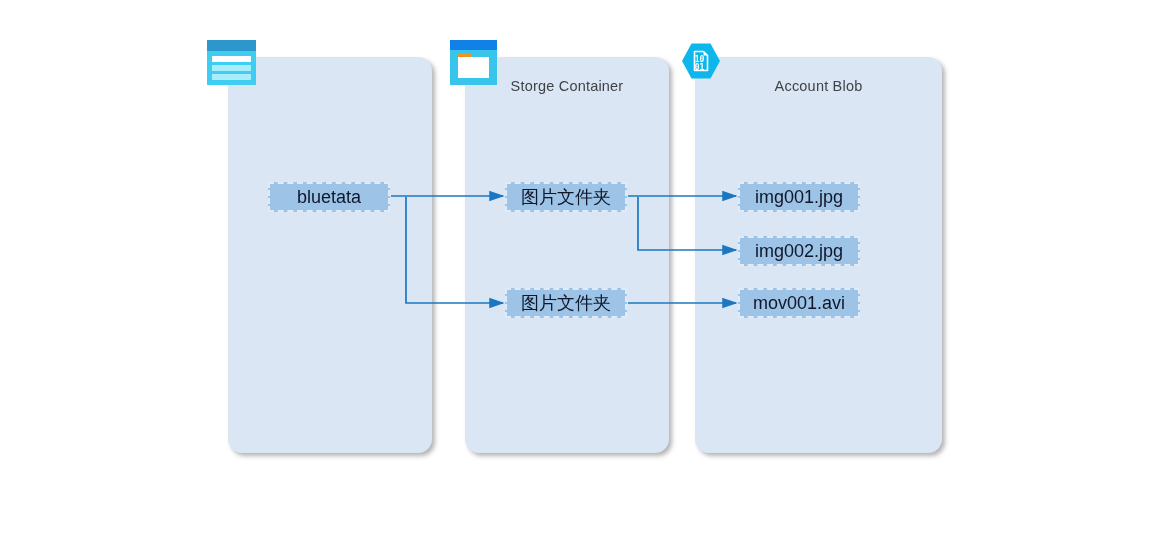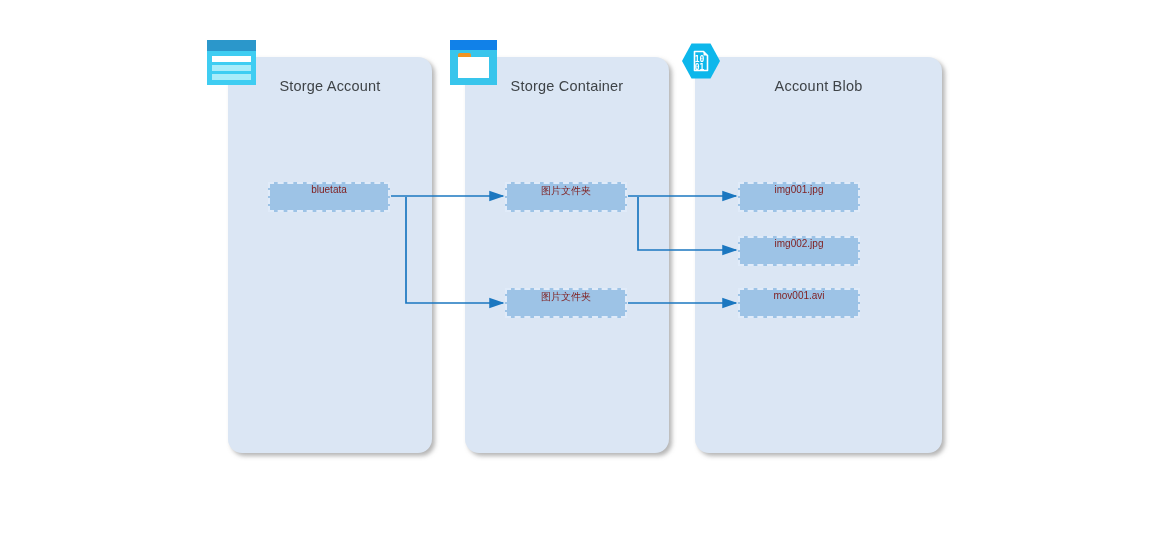--- a/index.html
+++ b/index.html
@@ -14,22 +14,22 @@
     box-shadow:3px 3px 4px rgba(110,110,110,0.5);
   }
   .panel-title{
     position:absolute;top:21px;left:0;width:100%;margin:0;text-align:center;
     font-size:14.5px;font-weight:400;color:#3e4347;letter-spacing:.2px;
   }
   .panel-icon{position:absolute;z-index:4;}
   .node{
     position:absolute;width:122px;height:30px;box-sizing:border-box;z-index:5;
     background:#9dc3e6;border:2px dashed #e0ebf9;
-    display:flex;align-items:flex-start;justify-content:center;
-    font-size:10px;color:#7f1d1d;
+    display:flex;align-items:center;justify-content:center;
+    font-size:18px;color:#0f172a;
   }
   .credit{
     position:absolute;left:727px;top:501px;display:flex;align-items:center;gap:9px;z-index:5;
   }
   .credit-text{font-size:13.5px;font-style:italic;color:#4f4f4f;}
 </style>
 </head>
 <body>
 
 <div class="canvas">
@@ -48,21 +48,20 @@
   </svg>
 
   <section class="panel" style="left:228px">
     <svg class="panel-icon" style="left:-21px;top:-17px" width="49" height="45" viewBox="0 0 49 45">
       <rect x="0" y="0" width="49" height="45" fill="#3fcdf2"></rect>
       <rect x="0" y="0" width="49" height="11" fill="#2b97cb"></rect>
       <rect x="5" y="16" width="39" height="6" fill="#ffffff"></rect>
       <rect x="5" y="25" width="39" height="6" fill="#a9ecfa"></rect>
       <rect x="5" y="34" width="39" height="6" fill="#a9ecfa"></rect>
     </svg>
-    <h2 class="panel-title">Storge Account</h2>
     <div class="node" style="left:40px;top:125px">
       <span>bluetata</span>
     </div>
   </section>
 
   <section class="panel" style="left:465px">
     <svg class="panel-icon" style="left:-15px;top:-17px" width="47" height="45" viewBox="0 0 47 45">
       <rect x="0" y="0" width="47" height="45" fill="#38c5ec"></rect>
       <rect x="0" y="0" width="47" height="10" fill="#1181e8"></rect>
       <rect x="8" y="13" width="13" height="7" rx="2" fill="#f29422"></rect>

